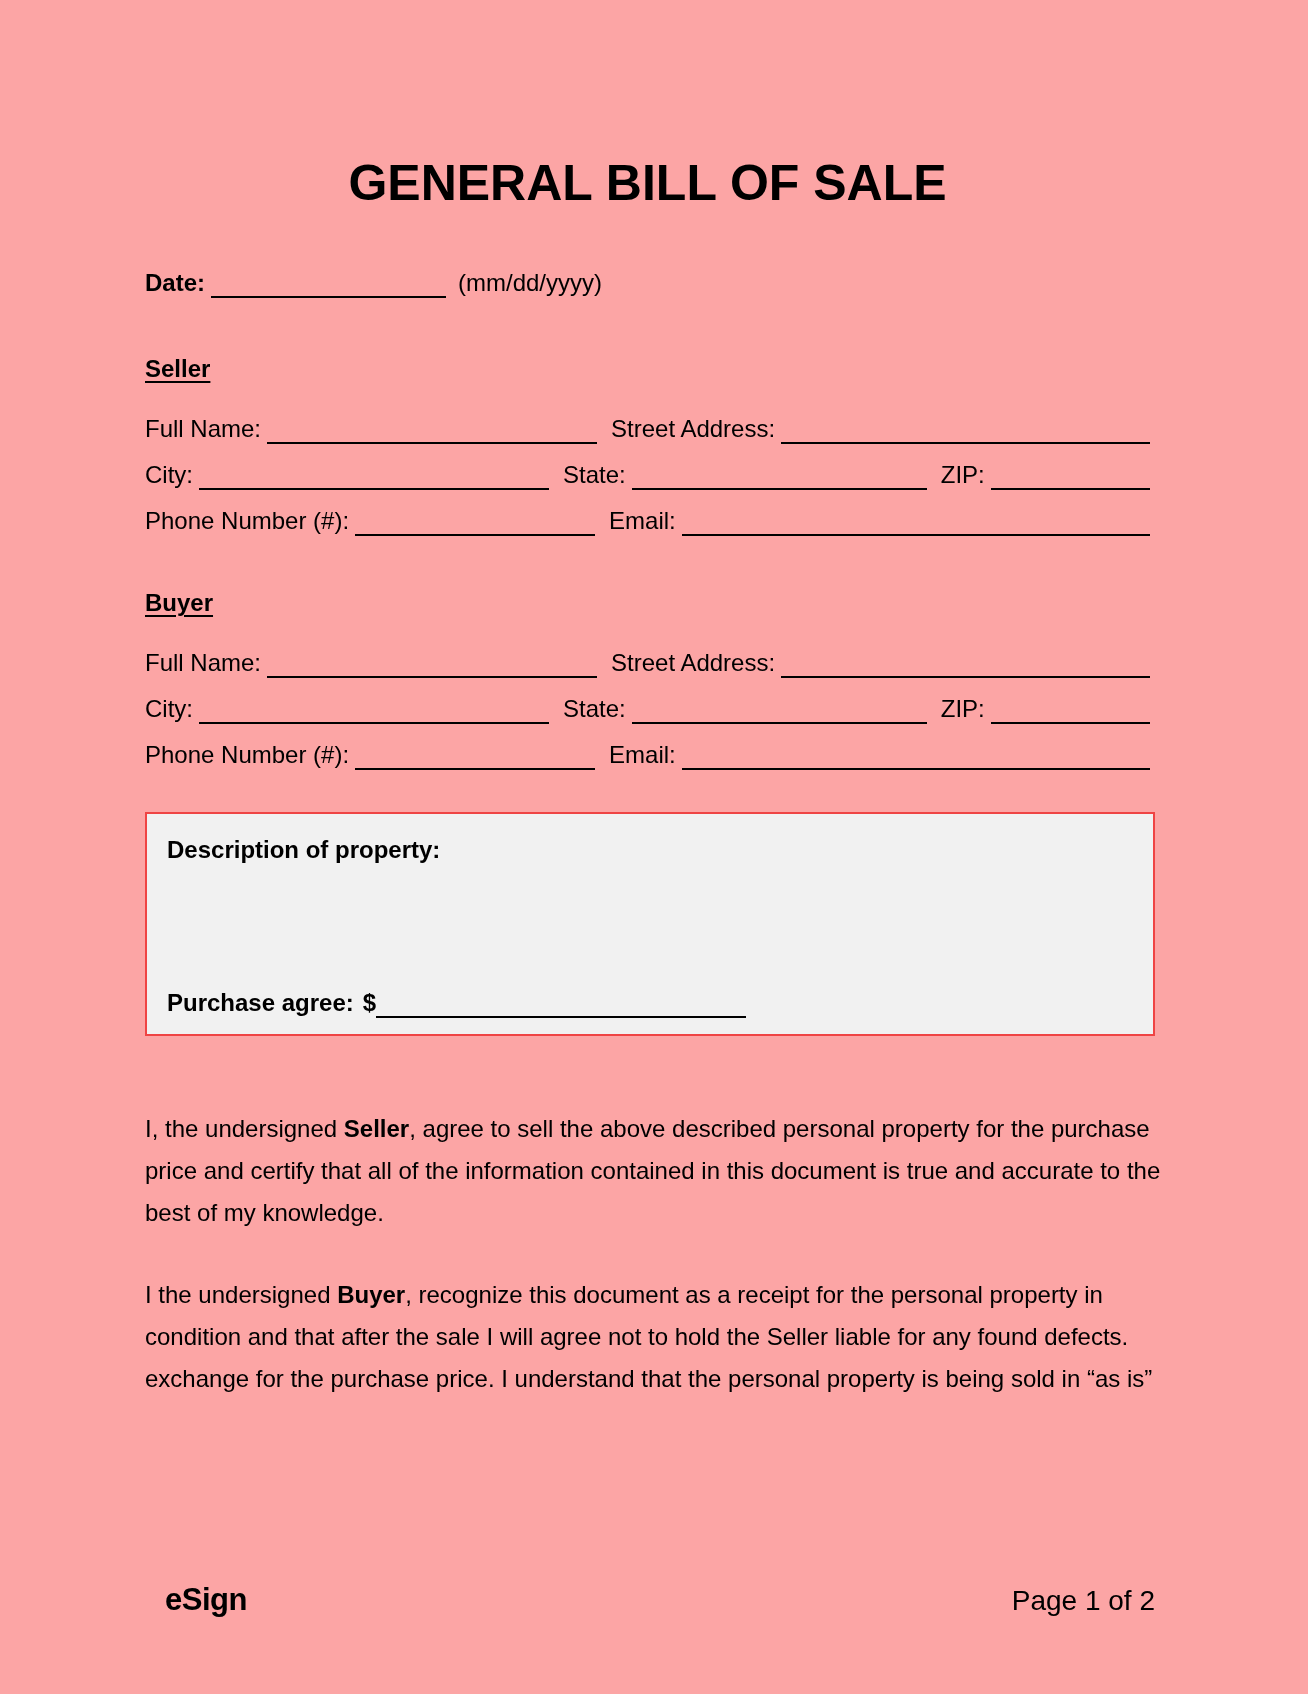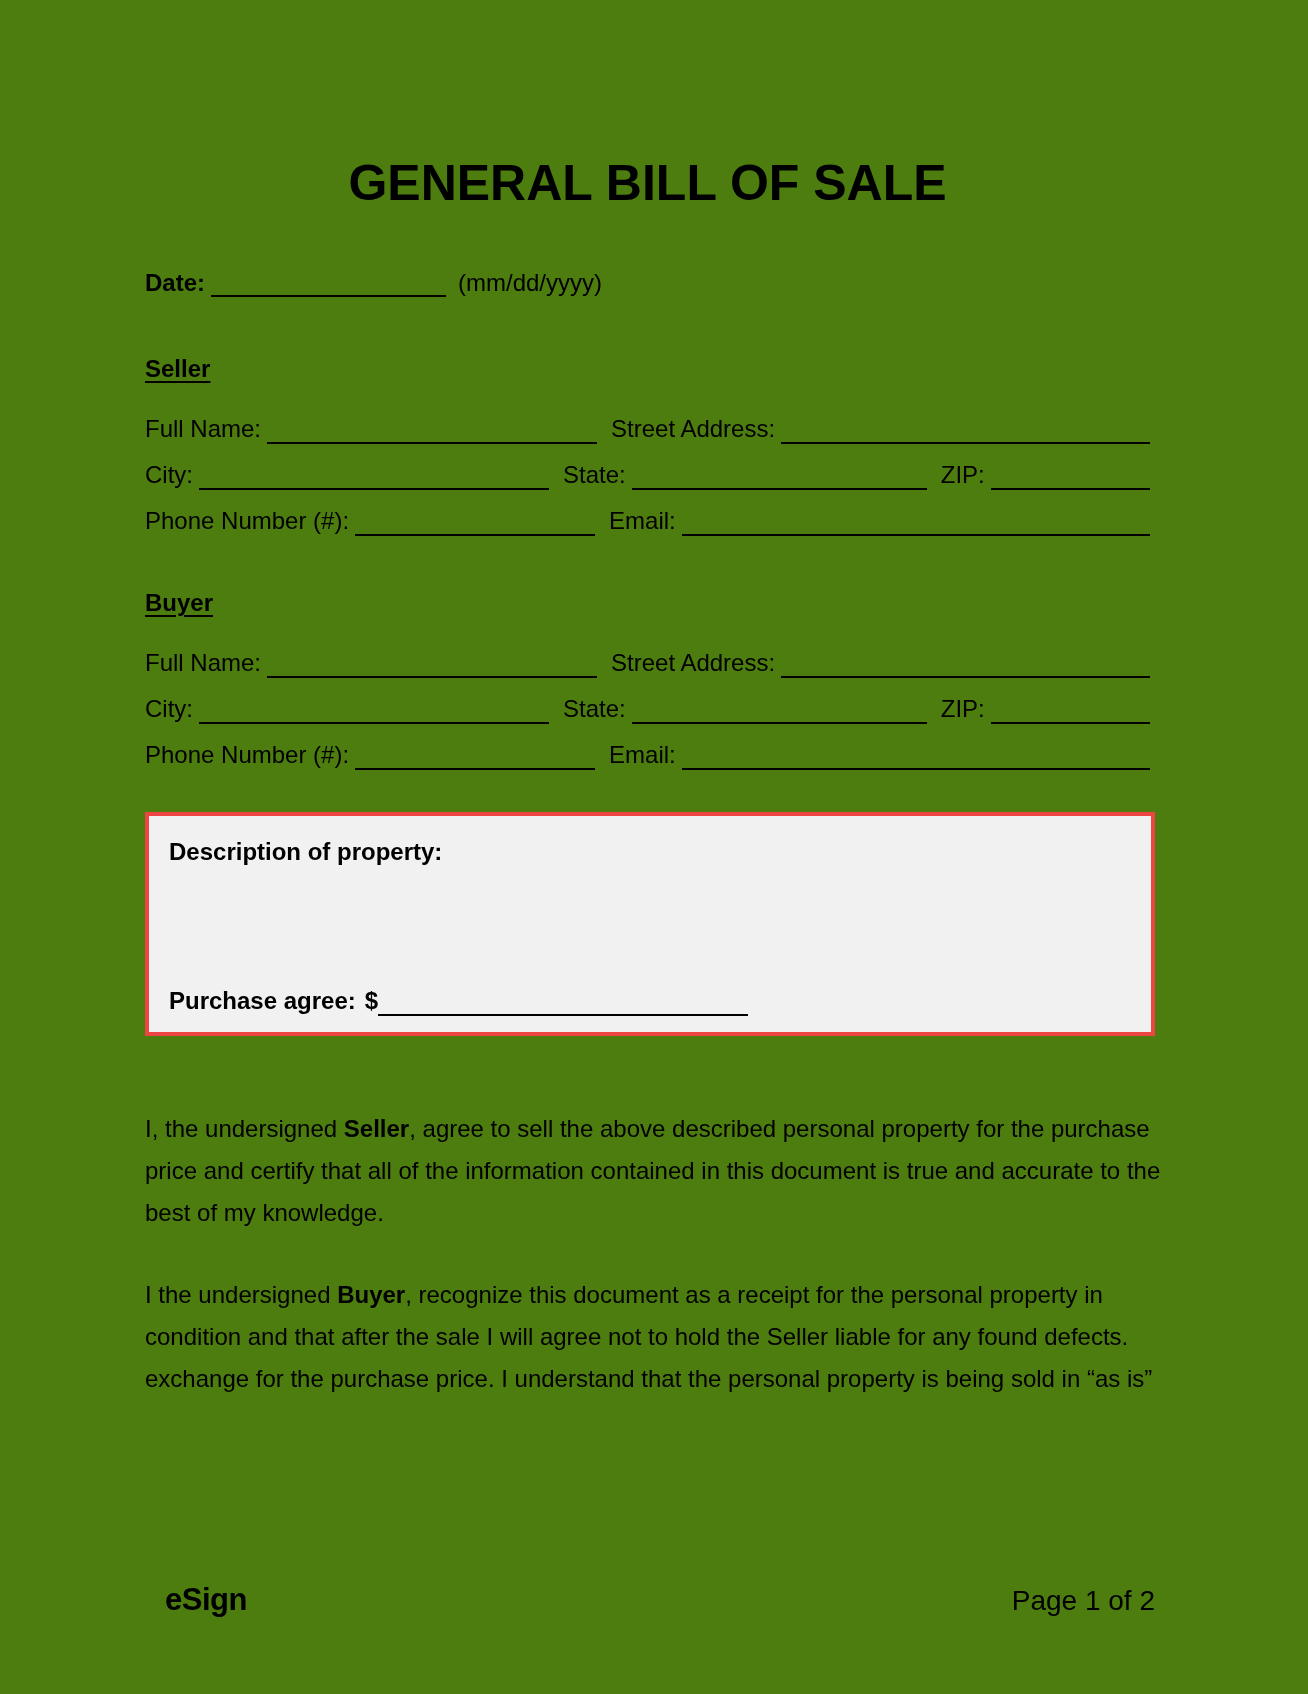--- a/index.html
+++ b/index.html
@@ -3,41 +3,41 @@
 <meta charset="utf-8">
 <style>
   html, body { margin: 0; padding: 0; }
   body {
     width: 1308px; height: 1694px;
     background: #ffffff;
     font-family: "Liberation Sans", "DejaVu Sans", sans-serif;
     color: #000000;
     overflow: hidden;
   }
-  .page { position: relative; width: 1308px; height: 1694px; background: #4d7c0f; }
+  .page { position: relative; width: 1308px; height: 1694px; background: #fca5a5; }
   .content { position: absolute; left: 145px; top: 0; width: 1005px; }
 
   .doc-title {
     margin: 158px 0 0 0;
     font-size: 50px;
     font-weight: bold;
     line-height: 50px;
     text-align: center;
     letter-spacing: 0px;
   }
 
   .form-row {
     display: flex;
     align-items: flex-end;
     height: 30px;
     font-size: 24px;
     line-height: 30px;
     white-space: nowrap;
   }
-  .date-row { margin-top: 60px; align-items: center; }
+  .date-row { margin-top: 60px; }
   .lbl { flex: 0 0 auto; }
   .lbl-b { font-weight: bold; }
   .blank {
     border-bottom: 2px solid #000000;
     height: 26px;
     margin-left: 6px;
     flex: 0 0 auto;
   }
   .blank-grow { flex: 1 1 auto; }
   .after-line { margin-left: 14px; }
@@ -63,21 +63,21 @@
   .w-phone { width: 240px; }
   .w-date { width: 235px; }
   .w-price { width: 370px; }
 
   .desc-box {
     margin-top: 42px;
     box-sizing: border-box;
     width: 1010px;
     height: 224px;
     background: #f1f1f1;
-    border: 4px solid #ef4444;
+    border: 2px solid #ef4444;
     display: flex;
     flex-direction: column;
     justify-content: space-between;
     padding: 22px 20px 16px 20px;
   }
   .desc-label {
     font-size: 24px;
     font-weight: bold;
     line-height: 28px;
   }

